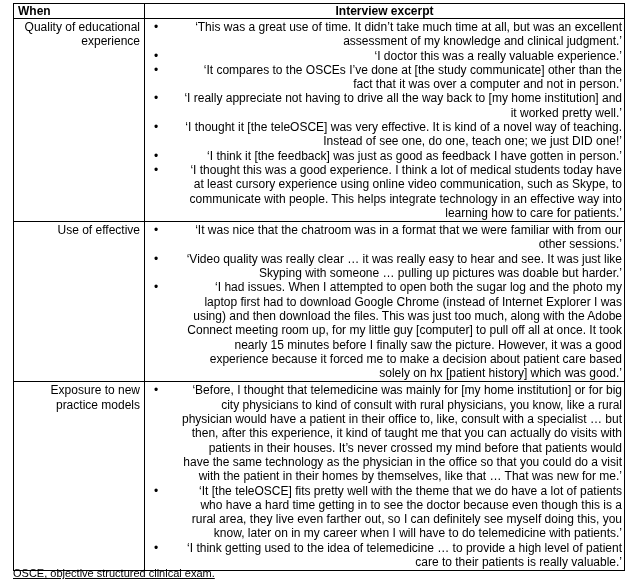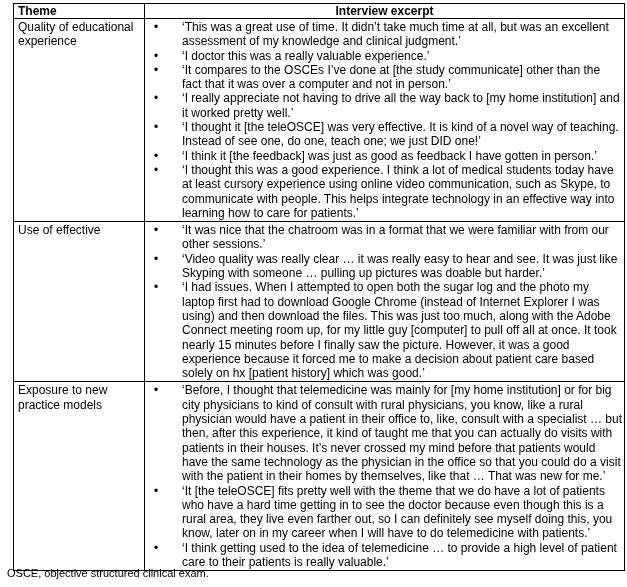--- a/index.html
+++ b/index.html
@@ -11,44 +11,45 @@
     table {
       position: absolute; left: 13px; top: 3px;
       width: 612px;
       border-collapse: collapse;
     }
     th, td {
       border: 1px solid #000;
       vertical-align: top;
       padding: 0 4px 1px 4px;
       line-height: 14.3px;
+      text-align: right;
     }
     th { font-weight: bold; line-height: 14px; padding-top: 0; padding-bottom: 0; }
     th.theme-h { text-align: left; width: 122px; }
     th.excerpt-h { text-align: center; margin-left: 24px; }
     td.theme { width: 122px; padding-top: 1px; }
     td.excerpt { padding-left: 8px; padding-right: 2px; padding-top: 1px; }
     ul { list-style: none; margin: 0; padding: 0; }
     li { position: relative; padding-left: 29px; }
     li .bullet {
       position: absolute; left: 1px; top: 0;
       font-size: 12px;
     }
     .footnote {
-      position: absolute; left: 7px; top: 567px;
-      font-size: 11px; line-height: 13px;
+      position: absolute; left: 13px; top: 567px;
+      font-size: 11px; line-height: 13px; text-decoration: underline;
     }
   </style>
 </head>
 <body>
 
 <table>
   <thead>
     <tr>
-      <th class="theme-h">Theme</th>
+      <th class="theme-h">When</th>
       <th class="excerpt-h">Interview excerpt</th>
     </tr>
   </thead>
   <tbody id="tbody">
       <tr>
         <td class="theme">Quality of educational experience</td>
         <td class="excerpt">
           <ul>
             <li><span class="bullet">•</span><span>‘This was a great use of time. It didn’t take much time at all, but was an excellent assessment of my knowledge and clinical judgment.’</span></li>
             <li><span class="bullet">•</span><span>‘I doctor this was a really valuable experience.’</span></li>

